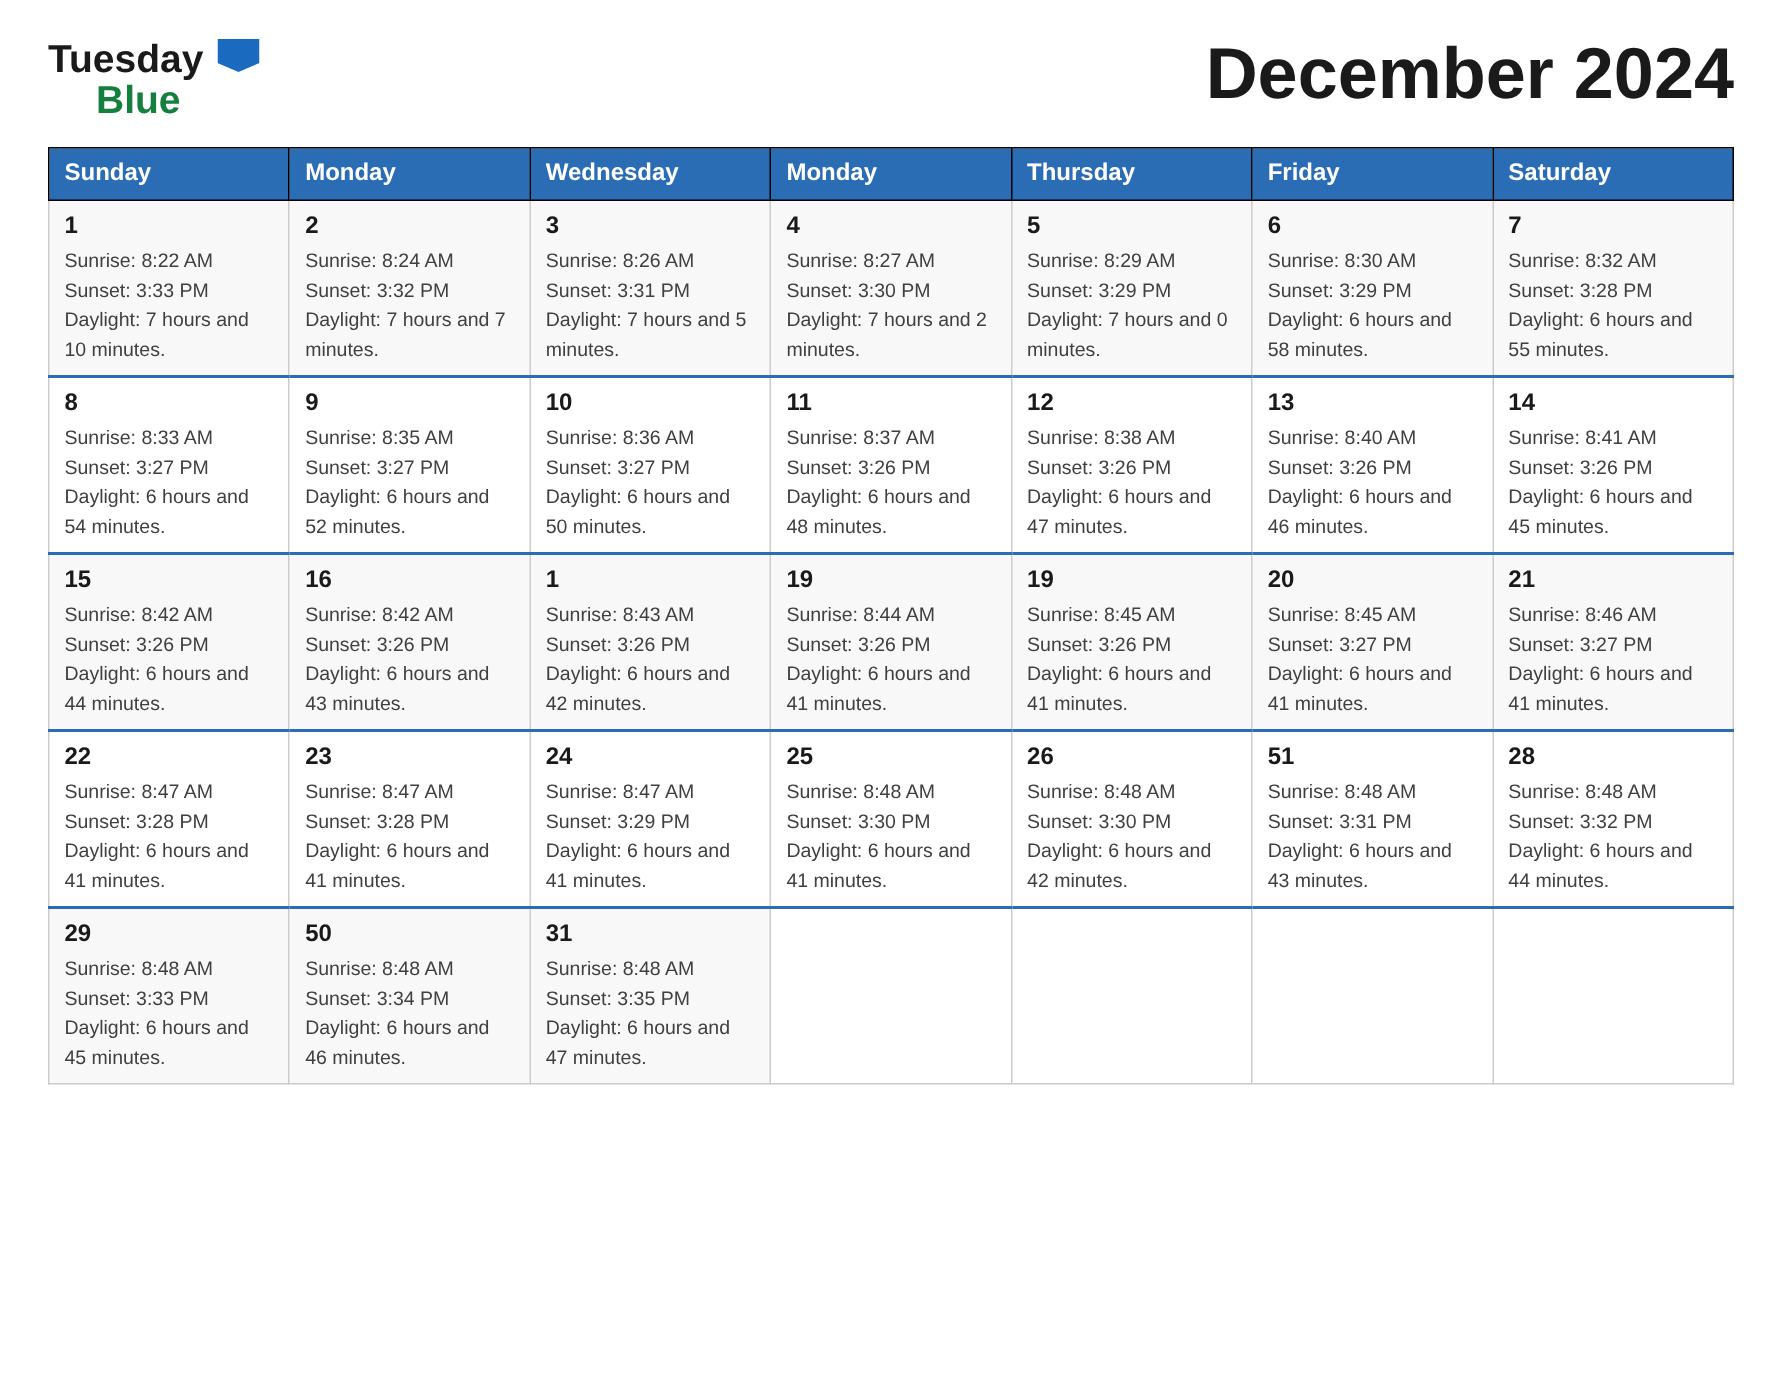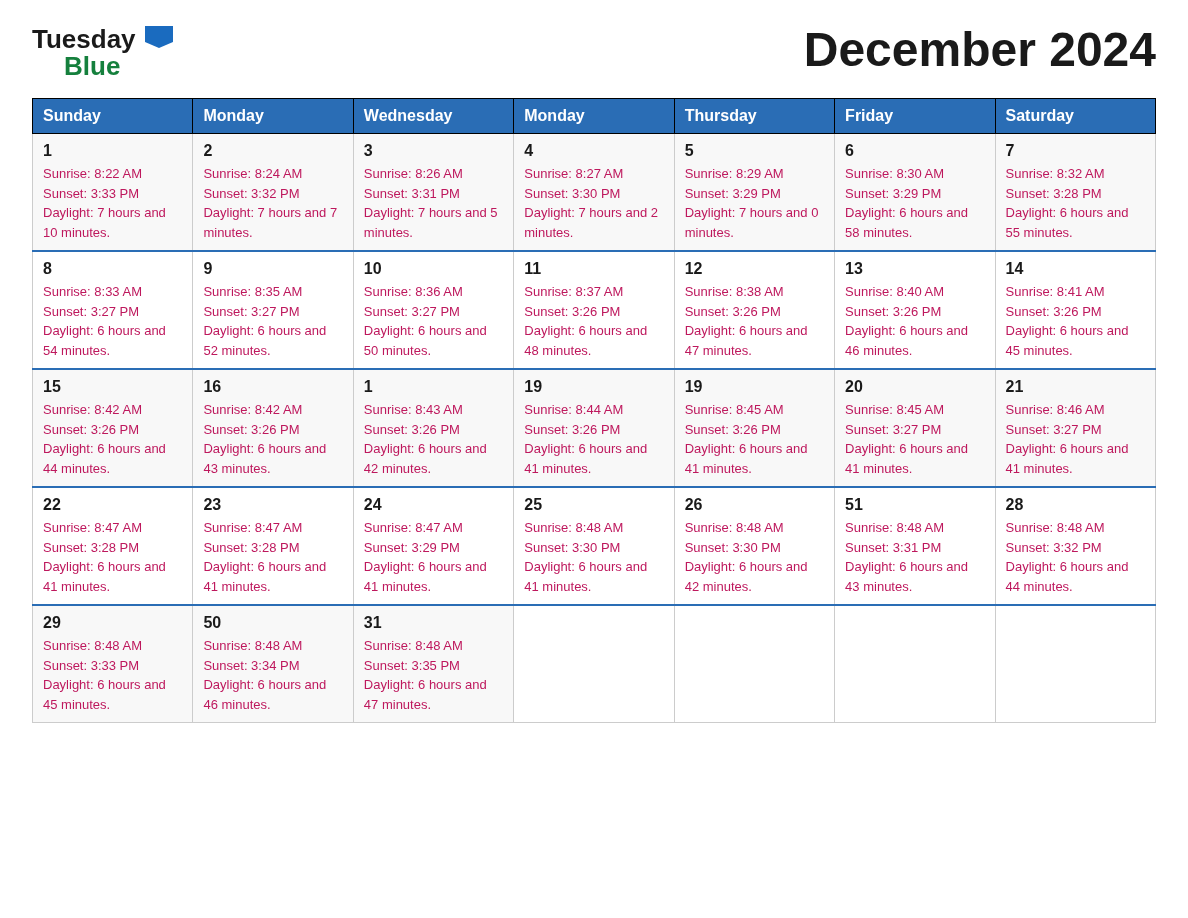--- a/index.html
+++ b/index.html
@@ -74,21 +74,21 @@
       border-bottom: 2px solid #2a6db5;
     }
     .day-number {
       font-size: 16px;
       font-weight: bold;
       color: #1a1a1a;
       margin-bottom: 4px;
     }
     .day-info {
       font-size: 13px;
-      color: #be185d;
+      color: #404040;
       line-height: 1.5;
     }
     .calendar tbody tr:nth-child(odd) td {
       background-color: #f8f8f8;
     }
     .calendar tbody tr:nth-child(even) td {
       background-color: #fff;
     }
     .empty-cell {
       background-color: #fff !important;

